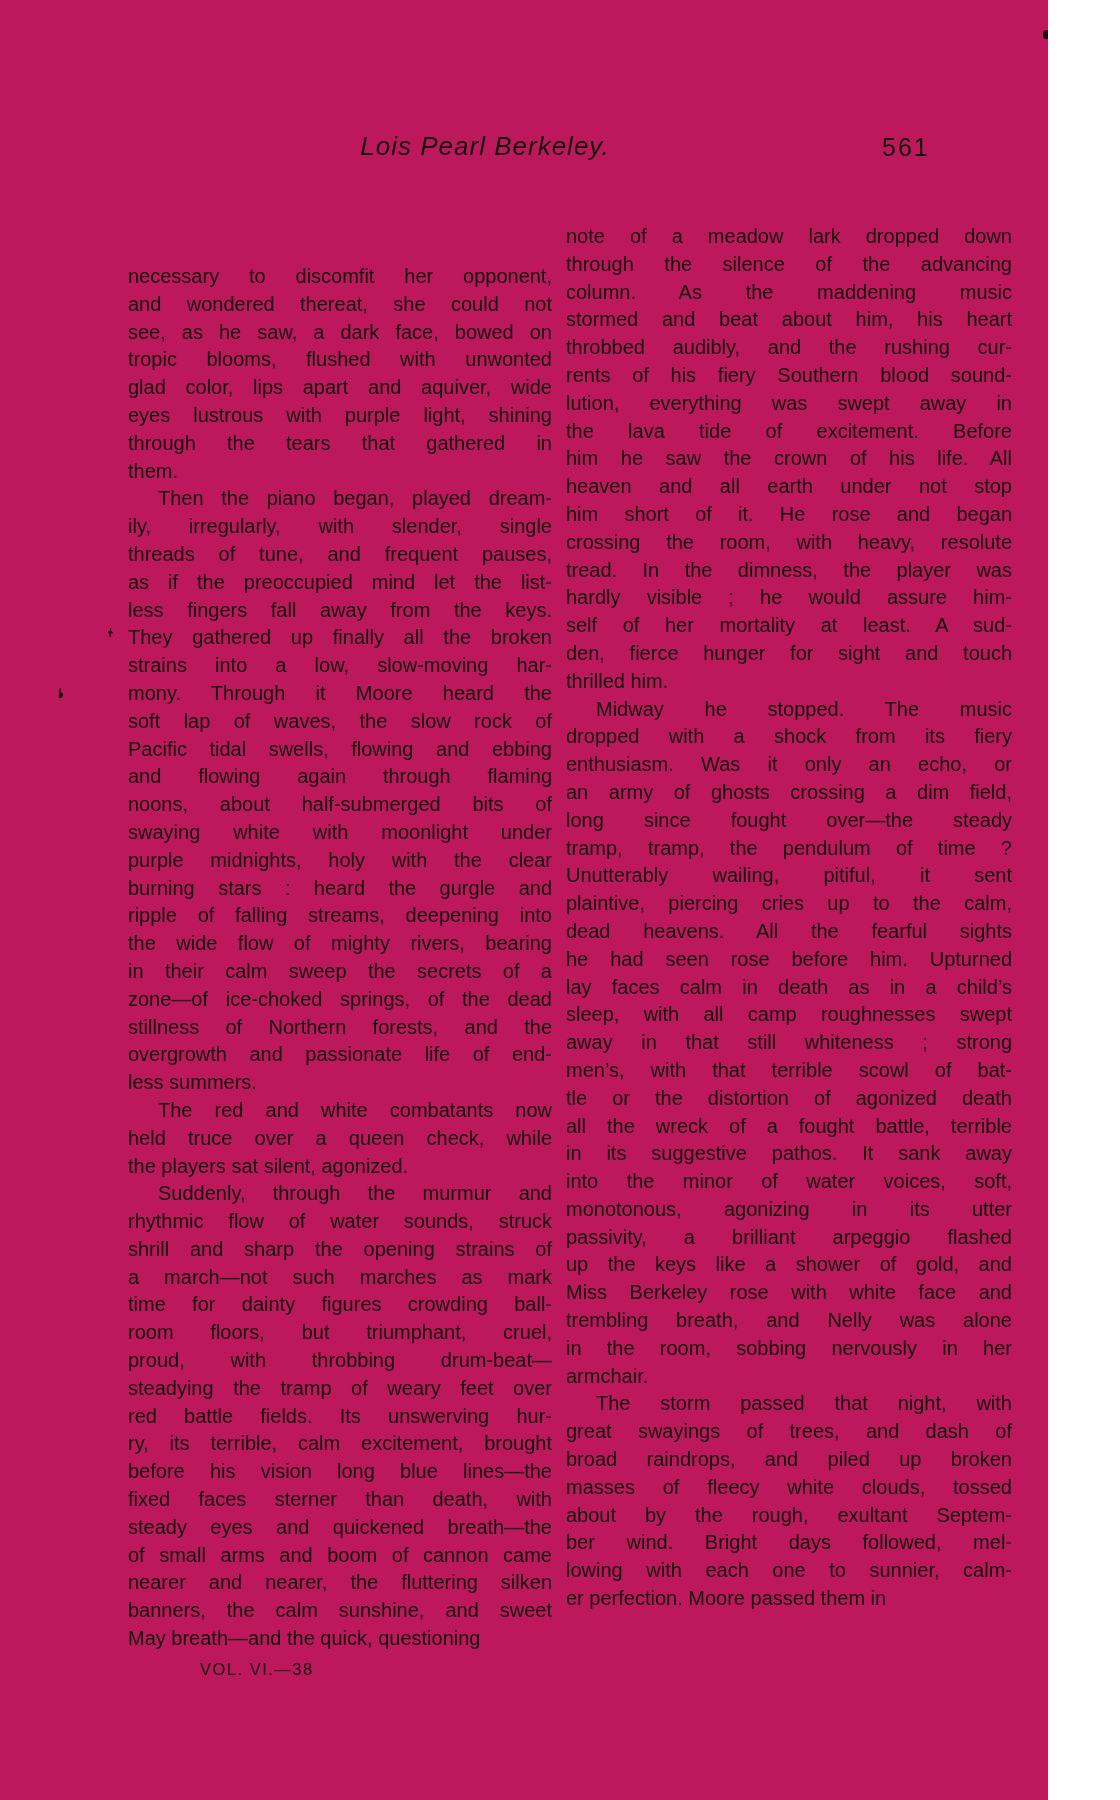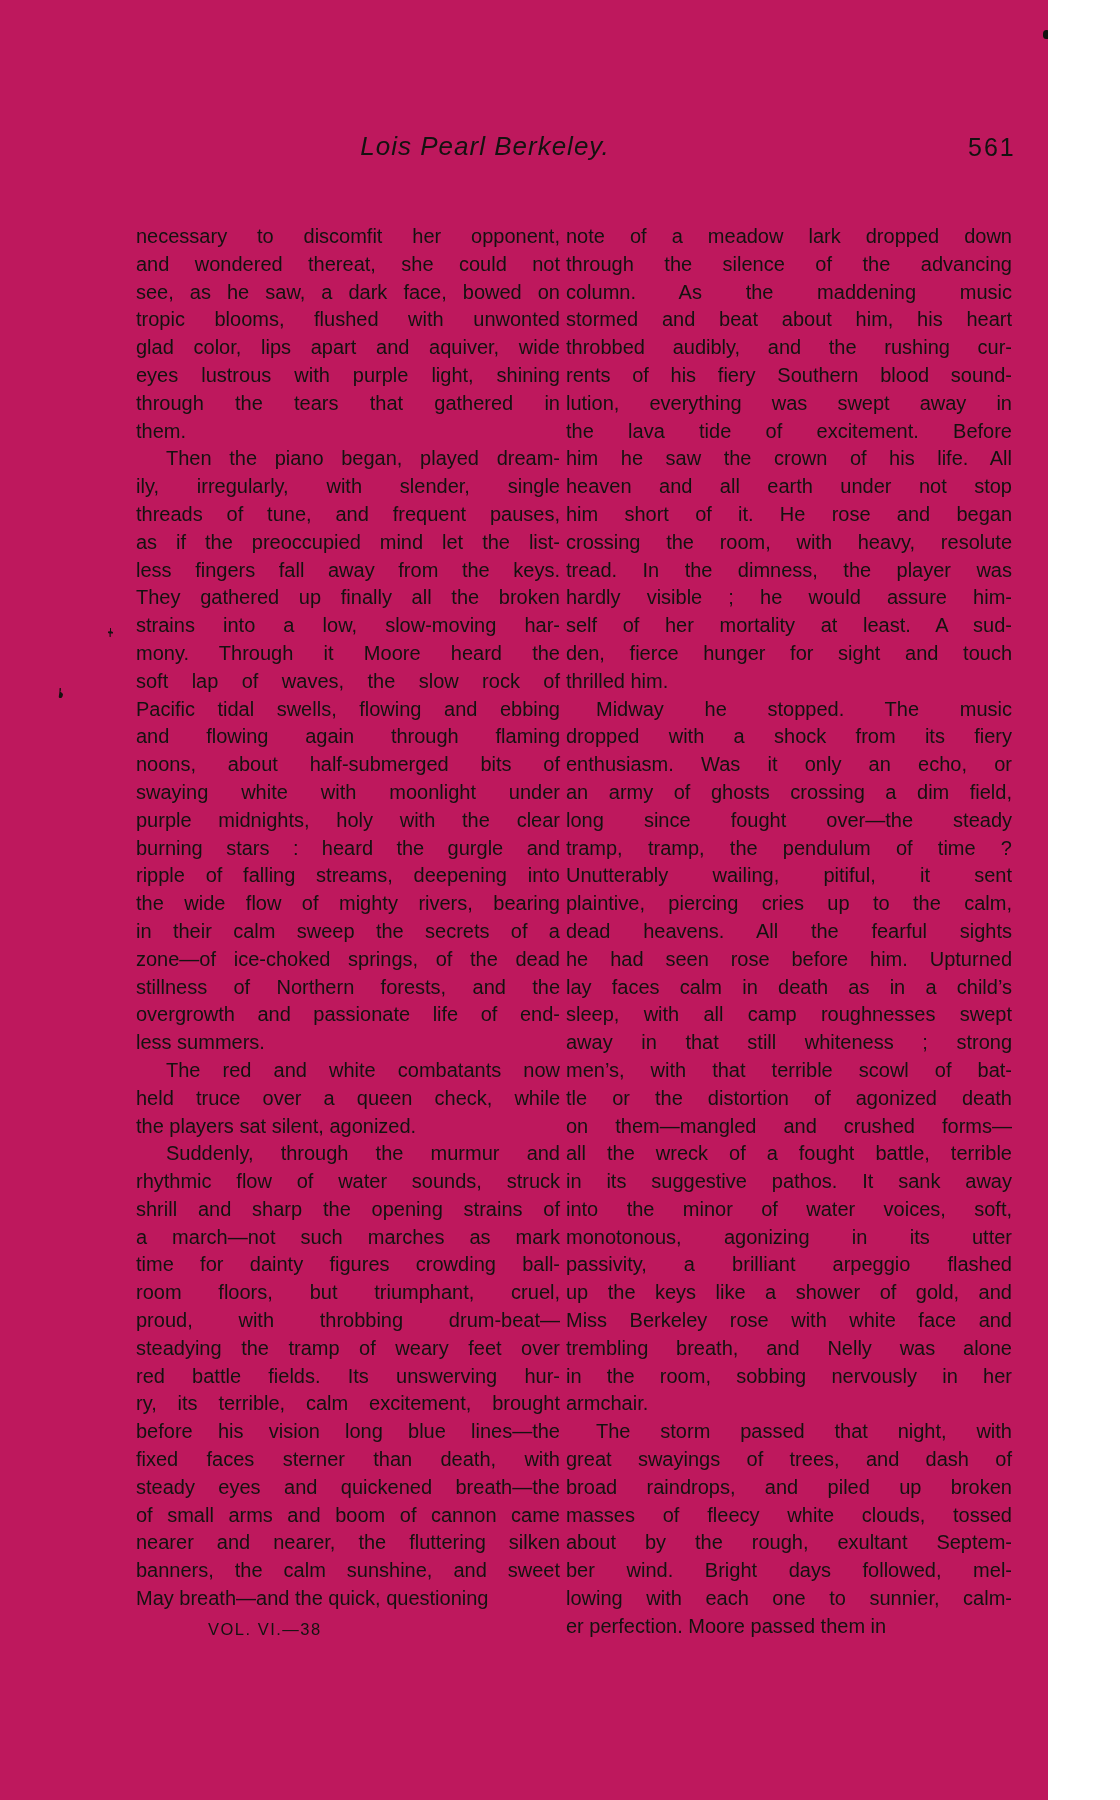--- a/index.html
+++ b/index.html
@@ -23,32 +23,32 @@
     left: 485px;
     transform: translateX(-50%);
     font-style: italic;
     font-size: 26px;
     letter-spacing: 1px;
     white-space: nowrap;
   }
   .running-head-folio {
     position: absolute;
     top: 133px;
-    left: 968px;
+    left: 882px;
     font-size: 25px;
     letter-spacing: 2px;
   }
   
   .column {
     position: absolute;
     top: 223px;
     font-size: 20px;
     line-height: 27.8px;
   }
-  #col-left  { left: 136px; width: 424px; }
+  #col-left  { left: 128px; width: 424px; margin-top: 40px; }
   #col-right { left: 566px; width: 446px; }
   .line {
     white-space: nowrap;
     text-align: justify;
     text-align-last: justify;
     height: 27.8px;
   }
   .line.last { text-align-last: left; }
   .line.indent { text-indent: 30px; }
   
@@ -161,21 +161,20 @@
       <div class="line">tramp, tramp, the pendulum of time ?</div>
       <div class="line">Unutterably wailing, pitiful, it sent</div>
       <div class="line">plaintive, piercing cries up to the calm,</div>
       <div class="line">dead heavens.  All the fearful sights</div>
       <div class="line">he had seen rose before him.  Upturned</div>
       <div class="line">lay faces calm in death as in a child’s</div>
       <div class="line">sleep, with all camp roughnesses swept</div>
       <div class="line">away in that still whiteness ; strong</div>
       <div class="line">men’s, with that terrible scowl of bat-</div>
       <div class="line">tle or the distortion of agonized death</div>
-      <div class="line">on them—mangled and crushed forms—</div>
       <div class="line">all the wreck of a fought battle, terrible</div>
       <div class="line">in its suggestive pathos.  It sank away</div>
       <div class="line">into the minor of water voices, soft,</div>
       <div class="line">monotonous, agonizing in its utter</div>
       <div class="line">passivity, a brilliant arpeggio flashed</div>
       <div class="line">up the keys like a shower of gold, and</div>
       <div class="line">Miss Berkeley rose with white face and</div>
       <div class="line">trembling breath, and Nelly was alone</div>
       <div class="line">in the room, sobbing nervously in her</div>
       <div class="line last">armchair.</div>

